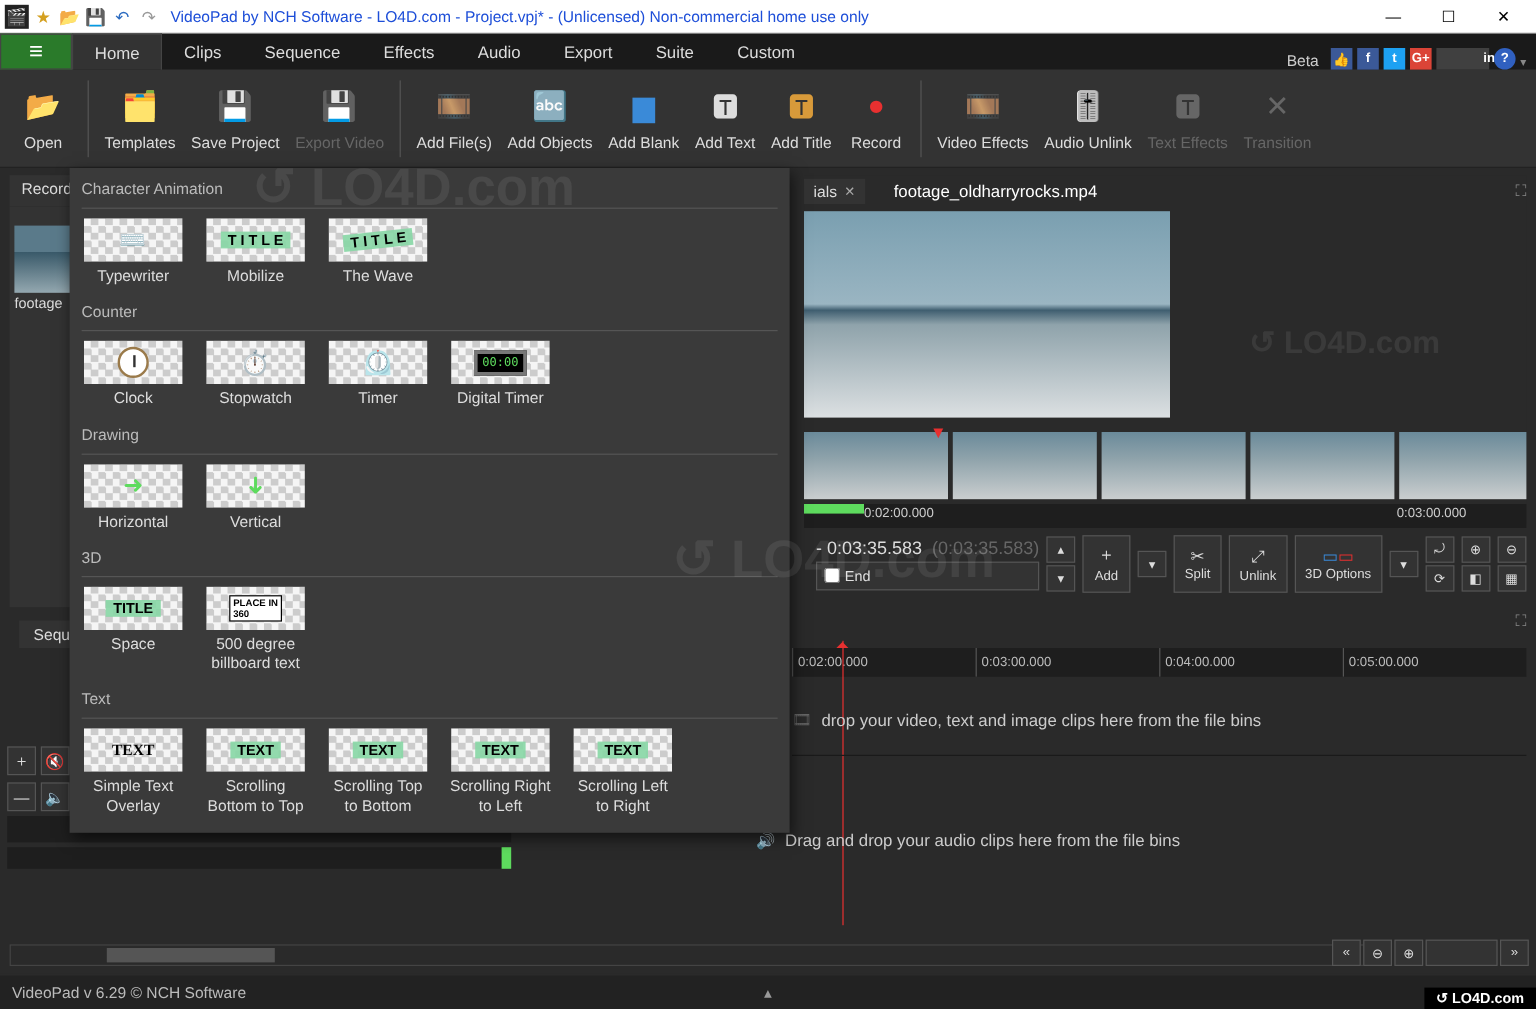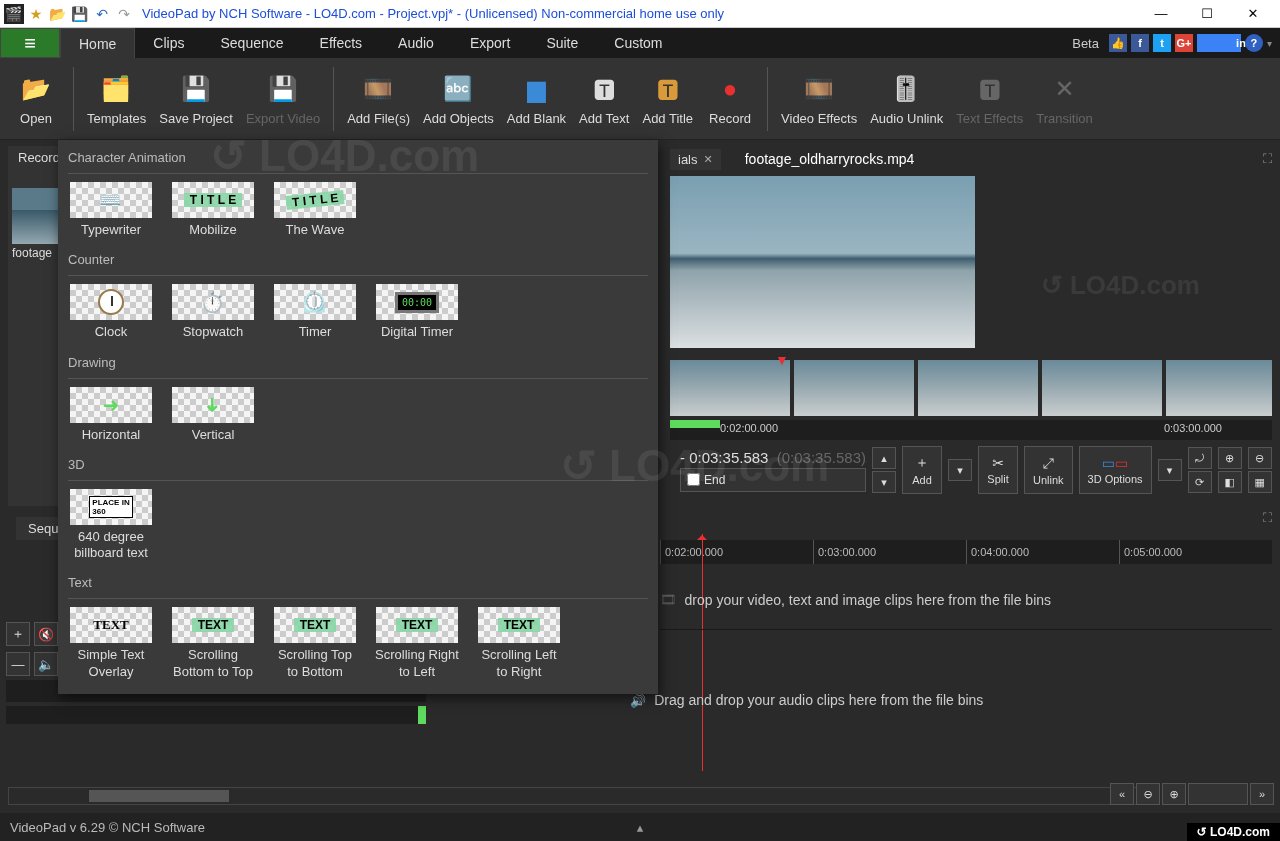--- a/index.html
+++ b/index.html
@@ -11,21 +11,21 @@
 .titlebar .qat-icon { width: 20px; height: 20px; display: flex; align-items: center; justify-content: center; font-size: 14px; }
 .titlebar .title-text { flex: 1; color: #1d4ed8; font-size: 13px; padding-left: 8px; }
 .titlebar .win-controls { display: flex; }
 .titlebar .win-btn { width: 46px; height: 28px; display: flex; align-items: center; justify-content: center; color: #000; }
 
 
 .menubar { height: 30px; background: #1a1a1a; display: flex; align-items: stretch; }
 .menu-hamburger { width: 60px; display: flex; align-items: center; justify-content: center; background: #2a7a2a; color: #fff; font-size: 20px; border: 1px solid #444; }
 .menu-tab { padding: 0 18px; display: flex; align-items: center; color: #ddd; cursor: pointer; font-size: 14px; }
 .menu-tab.active { background: #333; border-top: 1px solid #444; border-left: 1px solid #444; border-right: 1px solid #444; }
-.menubar-right { margin-left: auto; display: flex; align-items: center; gap: 4px; padding-right: 8px; }
+.menubar-right { margin-left: auto; display: flex; align-items: flex-end; gap: 4px; padding-right: 8px; }
 .social-icon { width: 18px; height: 18px; display: inline-flex; align-items: center; justify-content: center; font-size: 11px; font-weight: bold; color: #fff; }
 
 
 .ribbon { height: 82px; background: #333; display: flex; align-items: center; padding: 0 8px; gap: 5px; border-bottom: 1px solid #222; }
 .ribbon-btn { display: flex; flex-direction: column; align-items: center; justify-content: center; gap: 4px; padding: 4px 4px; color: #ddd; cursor: pointer; min-width: 56px; }
 .ribbon-btn.disabled { color: #666; }
 .ribbon-icon { width: 36px; height: 36px; display: flex; align-items: center; justify-content: center; font-size: 24px; }
 .ribbon-sep { width: 1px; height: 64px; background: #555; margin: 0 4px; }
 .ribbon-label { font-size: 13px; white-space: nowrap; }
 
@@ -137,21 +137,21 @@
   <div class="menu-tab">Audio</div>
   <div class="menu-tab">Export</div>
   <div class="menu-tab">Suite</div>
   <div class="menu-tab">Custom</div>
   <div class="menubar-right">
     <span style="color:#ccc;margin-right:6px;">Beta</span>
     <span class="social-icon" style="background:#3b5998;">👍</span>
     <span class="social-icon" style="background:#3b5998;">f</span>
     <span class="social-icon" style="background:#1da1f2;">t</span>
     <span class="social-icon" style="background:#db4437;">G+</span>
-    <span class="social-icon" style="background:#3b82f6;padding-left:44px;">in</span>
+    <span class="social-icon" style="background:#404040;padding-left:44px;">in</span>
     <span class="social-icon" style="background:#3060c0;border-radius:50%;">?</span>
     <span style="color:#888;font-size:10px;">▾</span>
   </div>
 </div>
 
 <div class="ribbon">
   <div class="ribbon-btn">
       <div class="ribbon-icon">📂</div>
       <div class="ribbon-label">Open</div>
     </div>
@@ -296,23 +296,29 @@
             <div class="popup-item-label">Vertical</div>
           </div>
       </div>
     </div>
 
     <div class="popup-section">
       <div class="popup-section-title">3D</div>
       <div class="popup-items">
         <div class="popup-item">
             <div class="popup-item-icon">
+              <span class="pi-text">TITLE</span>
+            </div>
+            <div class="popup-item-label">Space</div>
+          </div>
+        <div class="popup-item">
+            <div class="popup-item-icon">
               <span style="background:#fff;color:#000;padding:1px 2px;font-size:8px;font-weight:bold;border:1px solid #000;">PLACE IN<br>360</span>
             </div>
-            <div class="popup-item-label">640 degree billboard text</div>
+            <div class="popup-item-label">500 degree billboard text</div>
           </div>
       </div>
     </div>
 
     <div class="popup-section">
       <div class="popup-section-title">Text</div>
       <div class="popup-items">
         <div class="popup-item">
             <div class="popup-item-icon">
               <span style="font-family:serif;font-weight:bold;color:#000;">TEXT</span>

